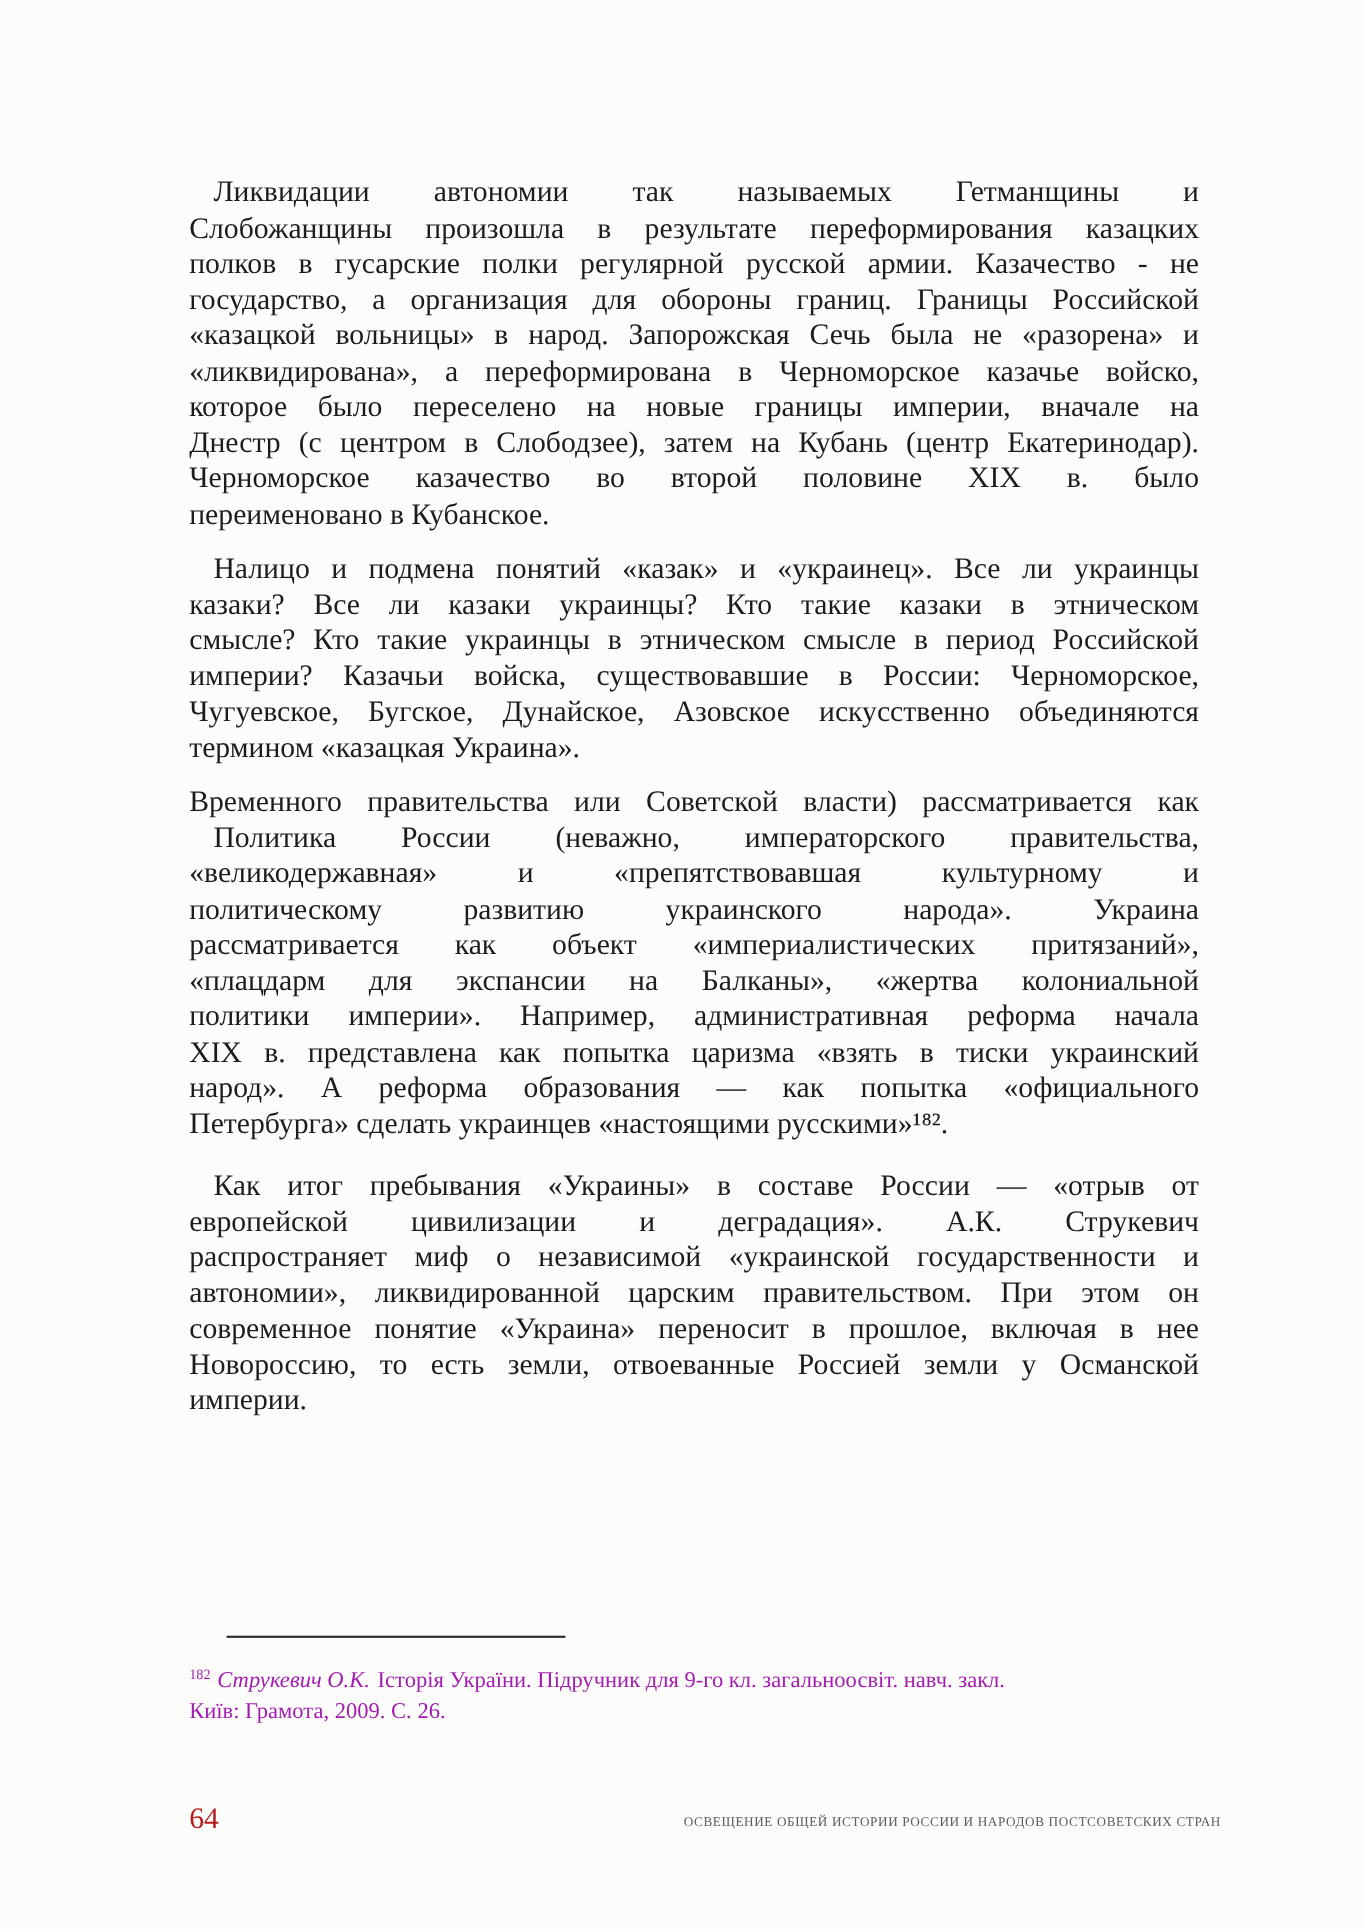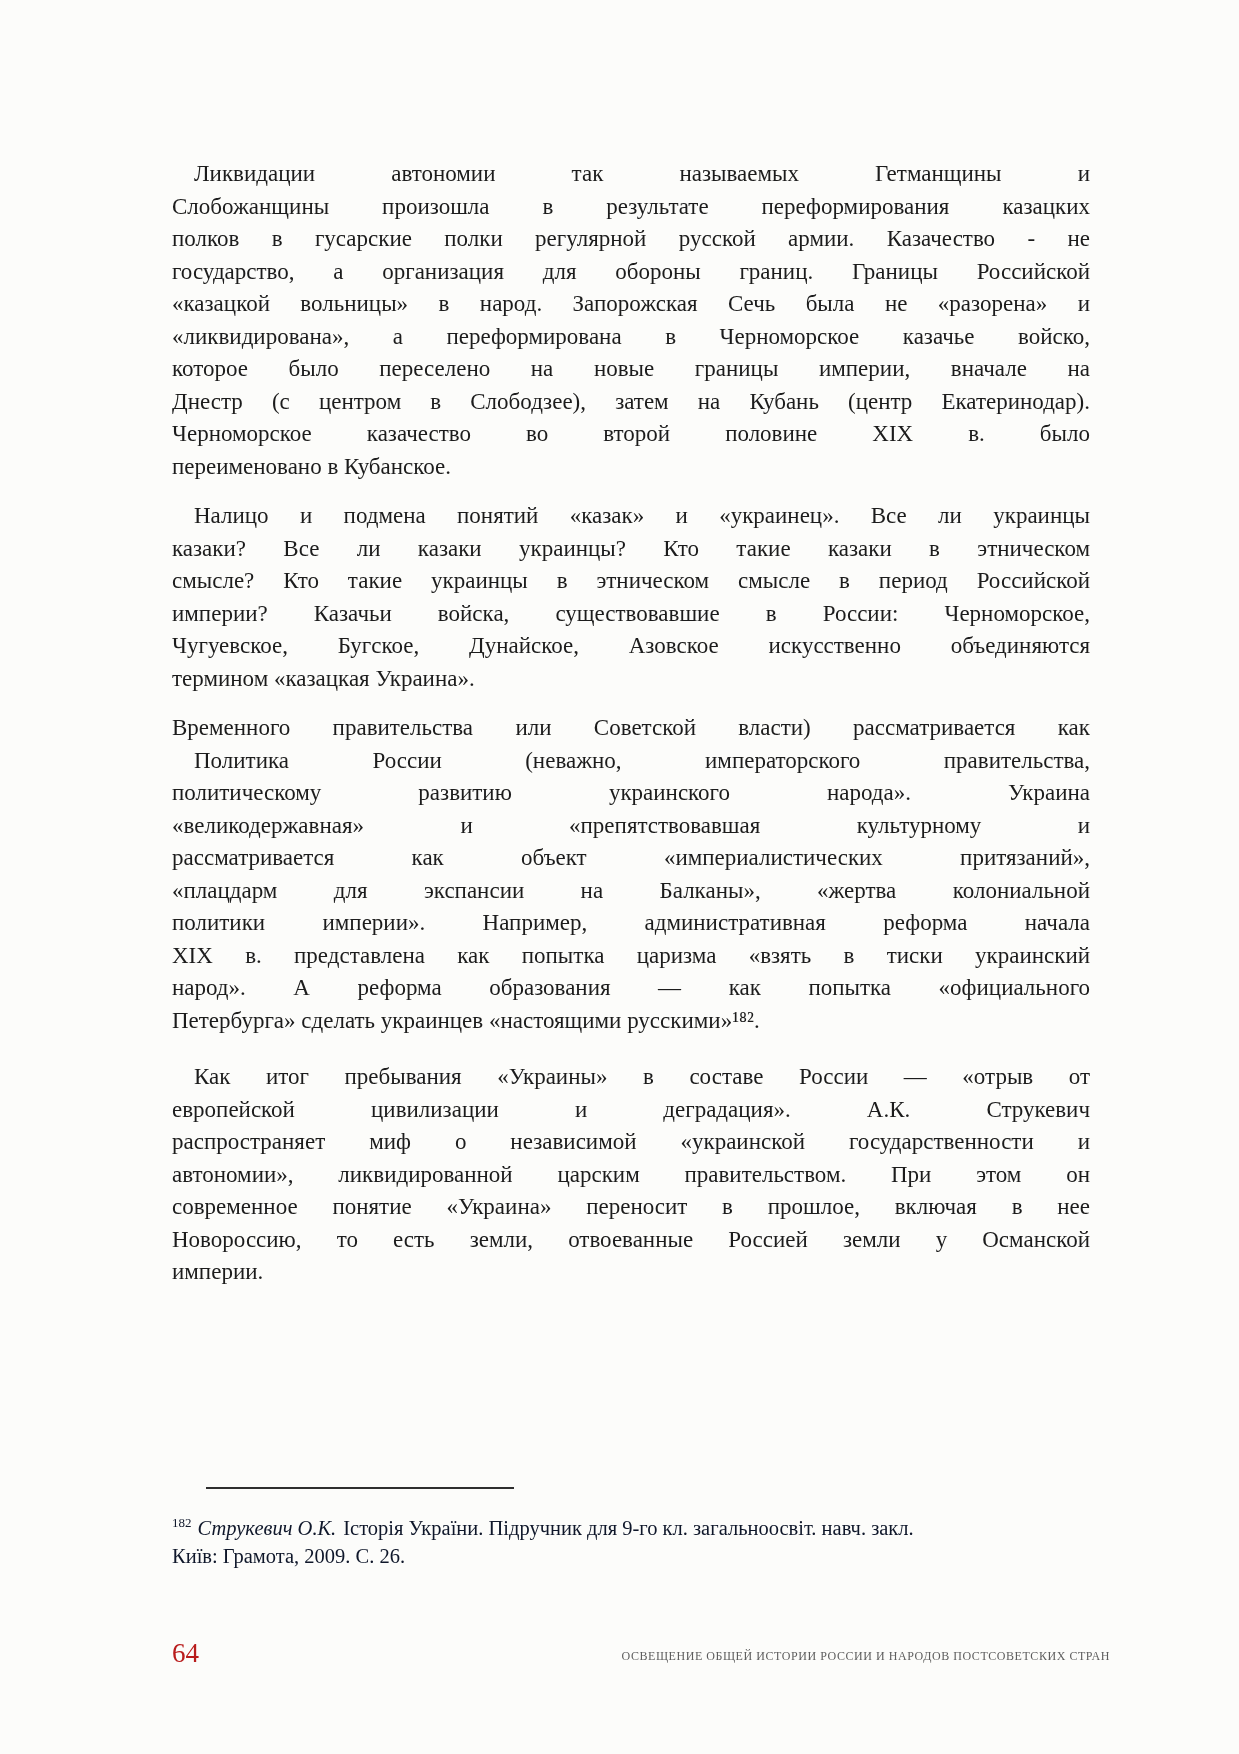--- a/index.html
+++ b/index.html
@@ -7,36 +7,36 @@
     width:1239px;height:1754px;position:relative;
     background:#fcfcfa;
     font-family:"Liberation Serif","DejaVu Serif",serif;
     color:#1c1c1c;
     overflow:hidden;
   }
   .page{position:absolute;inset:0;}
   
   .body-text{
     position:absolute;left:172px;top:158px;width:918px;
-    font-size:23px;line-height:32.5px;
+    font-size:27px;line-height:32.5px;
   }
   .paragraph{margin:0 0 17px 0;}
   .paragraph:last-child{margin-bottom:0;margin-top:24px;}
   .line{
     text-align:justify;
     text-align-last:justify;
     white-space:normal;
   }
   .line.first{padding-left:22px;}
   .line.last{text-align-last:left;}
   
   .footnote{position:absolute;left:172px;top:1487px;width:918px;}
   .fn-rule{width:308px;height:2px;background:#2e2e2e;margin-left:34px;margin-bottom:26px;}
   .fn-line{
-    font-size:20.5px;line-height:27.5px;color:#0f172a;
+    font-size:20.5px;line-height:27.5px;color:#a21caf;
   }
   .fn-line sup{font-size:13px;line-height:0;margin-right:6px;}
   .fn-line em{margin-right:7px;}
   
   .footer{position:absolute;left:172px;top:1638px;width:938px;height:40px;}
   .page-number{
     position:absolute;left:0;top:0;
     font-size:27px;color:#b91c1c;
   }
   .running-footer{
@@ -69,22 +69,22 @@
         <div class="line first">Налицо и подмена понятий «казак» и «украинец». Все ли украинцы</div>
         <div class="line">казаки? Все ли казаки украинцы? Кто такие казаки в этническом</div>
         <div class="line">смысле? Кто такие украинцы в этническом смысле в период Российской</div>
         <div class="line">империи? Казачьи войска, существовавшие в России: Черноморское,</div>
         <div class="line">Чугуевское, Бугское, Дунайское, Азовское искусственно объединяются</div>
         <div class="line last">термином «казацкая Украина».</div>
       </div>
       <div class="paragraph">
         <div class="line">Временного правительства или Советской власти) рассматривается как</div>
         <div class="line first">Политика России (неважно, императорского правительства,</div>
+        <div class="line">«великодержавная» и «препятствовавшая культурному и</div>
         <div class="line">политическому развитию украинского народа». Украина</div>
-        <div class="line">«великодержавная» и «препятствовавшая культурному и</div>
         <div class="line">рассматривается как объект «империалистических притязаний»,</div>
         <div class="line">«плацдарм для экспансии на Балканы», «жертва колониальной</div>
         <div class="line">политики империи». Например, административная реформа начала</div>
         <div class="line">XIX в. представлена как попытка царизма «взять в тиски украинский</div>
         <div class="line">народ». А реформа образования — как попытка «официального</div>
         <div class="line last">Петербурга» сделать украинцев «настоящими русскими»¹⁸².</div>
       </div>
       <div class="paragraph">
         <div class="line first">Как итог пребывания «Украины» в составе России — «отрыв от</div>
         <div class="line">европейской цивилизации и деградация». А.К. Струкевич</div>

